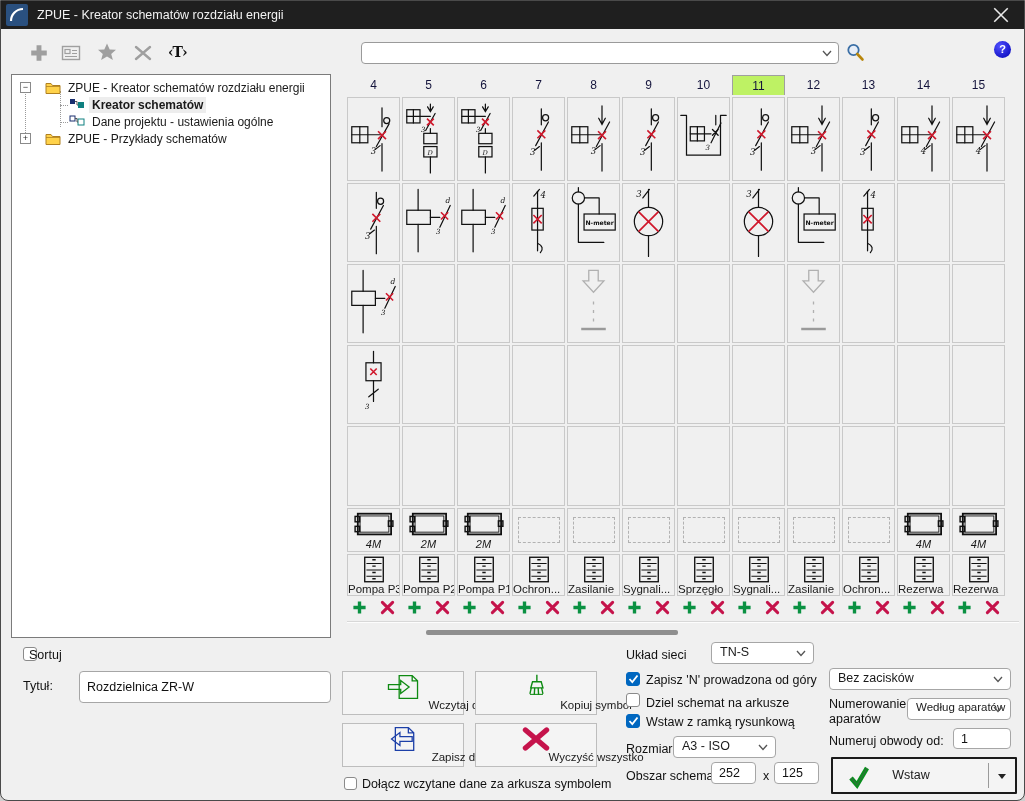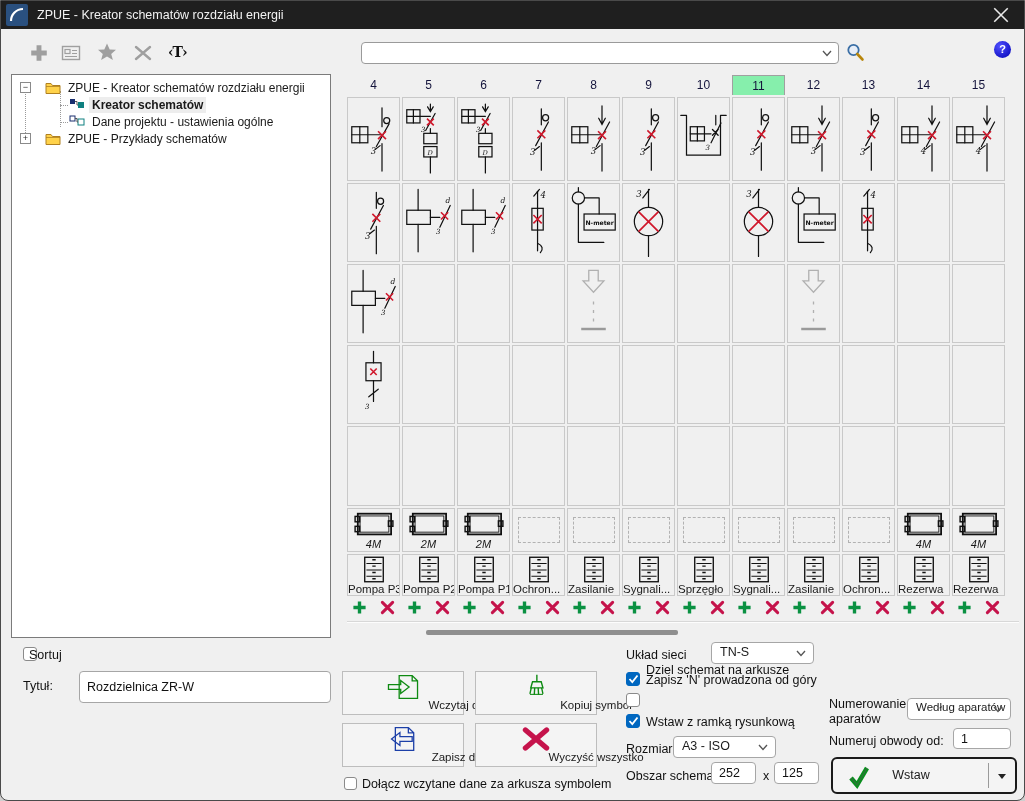--- a/index.html
+++ b/index.html
@@ -32,21 +32,21 @@
   .texp{position:absolute;width:11px;height:11px;border:1px solid #8a8a8a;background:#fff;font-size:9px;line-height:9px;text-align:center;color:#333;}
   .tico{position:absolute;width:16px;height:14px;}
   .tlabel{position:absolute;line-height:16px;font-size:12px;padding:0 3px;}
   .tlabel.sel{font-weight:bold;background:#ededed;}
   .tdot{position:absolute;border-left:1px dotted #9a9a9a;width:0;}
   .tdoth{position:absolute;border-top:1px dotted #9a9a9a;height:0;}
   
   #grid{position:absolute;left:346px;top:74px;width:658px;}
   .grow{display:grid;grid-template-columns:repeat(12,1fr);column-gap:2px;row-gap:0;margin-bottom:2px;}
   .hdr{height:20px;text-align:center;font-size:12px;color:#14143c;line-height:20px;}
-  .hdr.sel{border:1px solid #a0a0a0;background:#86efac;border-bottom:none;}
+  .hdr.sel{border:1px solid #a0a0a0;background:#bef264;border-bottom:none;}
   .cell{border:1px solid #c9c9c9;background:#f0f0f0;position:relative;}
   .cell svg.sym{width:100%;height:100%;display:block;}
   .rh1 .cell{height:84px;} .rh2 .cell{height:79px;} .rh3 .cell{height:79px;}
   .rh4 .cell{height:79px;} .rh5 .cell{height:80px;}
   .rmod .cell{height:44px;text-align:center;font-style:italic;}
   .rmod .mod{width:46px;height:27px;display:block;margin:2px auto 0;}
   .rmod .modlab{font-size:11px;line-height:12px;display:block;}
   .dashbox{width:42px;height:26px;border:1px dashed #b2b2b2;margin:8px auto 0;}
   .rlab .cell{height:42px;overflow:hidden;}
   .rlab .cab{width:24px;height:27px;display:block;margin:1px auto 0;}
@@ -61,21 +61,21 @@
   .cb{position:absolute;width:14px;height:14px;border:1px solid #8a8a8a;border-radius:3px;background:#fff;}
   .cb.on{background:#0067c0;border-color:#0067c0;}
   .cb.on svg{display:block;margin:1px auto 0;}
   input.field{position:absolute;background:#fff;border:1px solid #a6a6a6;border-radius:4px;font-size:12.5px;padding:2px 7px;font-family:inherit;color:#111;}
   .combo{position:absolute;height:22px;background:#fff;border:1px solid #a6a6a6;border-radius:4px;}
   .combo .val{position:absolute;left:8px;top:2px;font-size:12.5px;white-space:nowrap;}
   .combo .chev{position:absolute;right:7px;top:7px;}
   .bigbtn{position:absolute;width:122px;height:44px;border:1px solid #bdbdbd;background:#f4f4f4;text-align:center;cursor:pointer;}
   .bigbtn svg{display:block;margin:2px auto 0;}
   .bigbtn .blab{position:absolute;bottom:3px;width:100%;font-size:11.5px;}
-  #wstaw{position:absolute;left:830px;top:756px;width:186px;height:37px;border:2px solid #1a1a1a;border-radius:6px;background:#f4f4f4;cursor:pointer;}
+  #wstaw{position:absolute;left:830px;top:756px;width:186px;height:37px;border:2px solid #1a1a1a;border-radius:1px;background:#f4f4f4;cursor:pointer;}
   #wstaw .chk{position:absolute;left:14px;top:6px;}
   #wstaw .wlab{position:absolute;left:0;right:26px;top:0;text-align:center;line-height:33px;font-size:12.5px;}
   #wstaw .split{position:absolute;right:26px;top:4px;bottom:4px;border-left:1px solid #9a9a9a;}
   #wstaw .arr{position:absolute;right:9px;top:15px;width:0;height:0;border-left:4px solid transparent;border-right:4px solid transparent;border-top:5px solid #222;}
 </style>
 </head>
 <body>
 
 <div id="win">
 
@@ -859,21 +859,21 @@
   </div>
 
   <span class="cb on" style="left:625px;top:671px">
       <svg width="11" height="10" viewBox="0 0 11 10">
         <path d="M1.5 5 L4.3 8 L9.5 1.5" stroke="#fff" stroke-width="1.8" fill="none"></path>
       </svg>
     </span>
   <span class="lbl" style="left:645px;top:672px">Zapisz 'N' prowadzona od góry</span>
 
   <span class="cb" style="left:625px;top:692px"></span>
-  <span class="lbl" style="left:645px;top:662px">Dziel schemat na arkusze</span>
+  <span class="lbl" style="left:645px;top:695px">Dziel schemat na arkusze</span>
 
   <span class="cb on" style="left:625px;top:713px">
       <svg width="11" height="10" viewBox="0 0 11 10">
         <path d="M1.5 5 L4.3 8 L9.5 1.5" stroke="#fff" stroke-width="1.8" fill="none"></path>
       </svg>
     </span>
   <span class="lbl" style="left:645px;top:714px">Wstaw z ramką rysunkową</span>
 
   <span class="lbl" style="left:625px;top:741px">Rozmiar arkusza</span>
   <div class="combo" style="left:672px;top:735px;width:103px">
@@ -881,20 +881,26 @@
     <svg class="chev" width="10" height="7" viewBox="0 0 10 7">
         <path d="M1 1 L5 5.5 L9 1" stroke="#555" stroke-width="1.3" fill="none"></path>
       </svg>
   </div>
 
   <span class="lbl" style="left:625px;top:768px">Obszar schematu</span>
   <input class="field" style="left: 710px; top: 761px; width: 45px; height: 22px;" value="252">
   <span class="lbl" style="left:762px;top:768px">x</span>
   <input class="field" style="left: 773px; top: 761px; width: 45px; height: 22px;" value="125">
 
+  <div class="combo" style="left:828px;top:667px;width:182px">
+    <span class="val">Bez zacisków</span>
+    <svg class="chev" width="10" height="7" viewBox="0 0 10 7">
+        <path d="M1 1 L5 5.5 L9 1" stroke="#555" stroke-width="1.3" fill="none"></path>
+      </svg>
+  </div>
   <span class="lbl" style="left:828px;top:696px;width:80px;white-space:normal;line-height:15px">Numerowanie aparatów</span>
   <div class="combo" style="left:906px;top:697px;width:104px">
     <span class="val" style="font-size:11.5px">Według aparatów</span>
     <svg class="chev" width="10" height="7" viewBox="0 0 10 7">
         <path d="M1 1 L5 5.5 L9 1" stroke="#555" stroke-width="1.3" fill="none"></path>
       </svg>
   </div>
   <span class="lbl" style="left:828px;top:733px">Numeruj obwody od:</span>
   <input class="field" style="left: 952px; top: 727px; width: 58px; height: 21px;" value="1">
 

